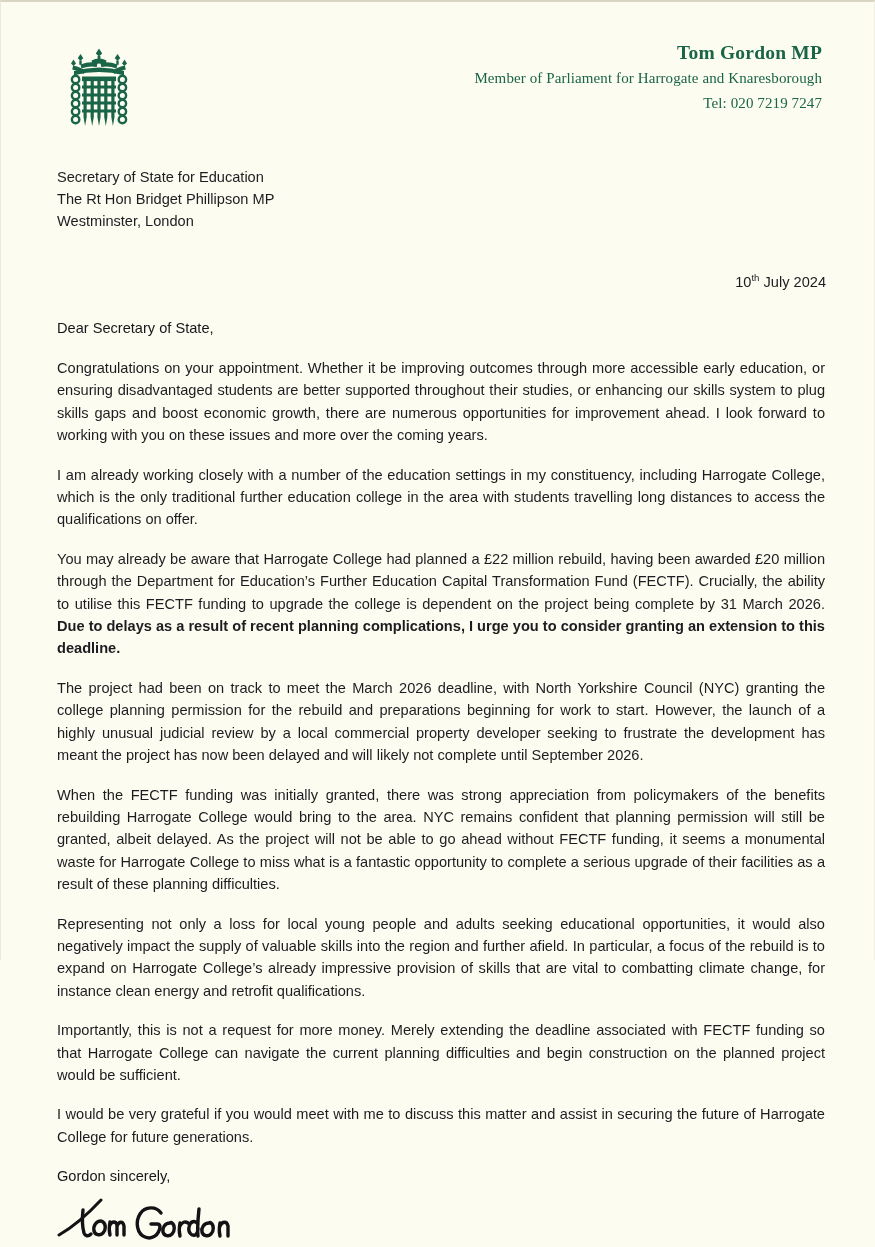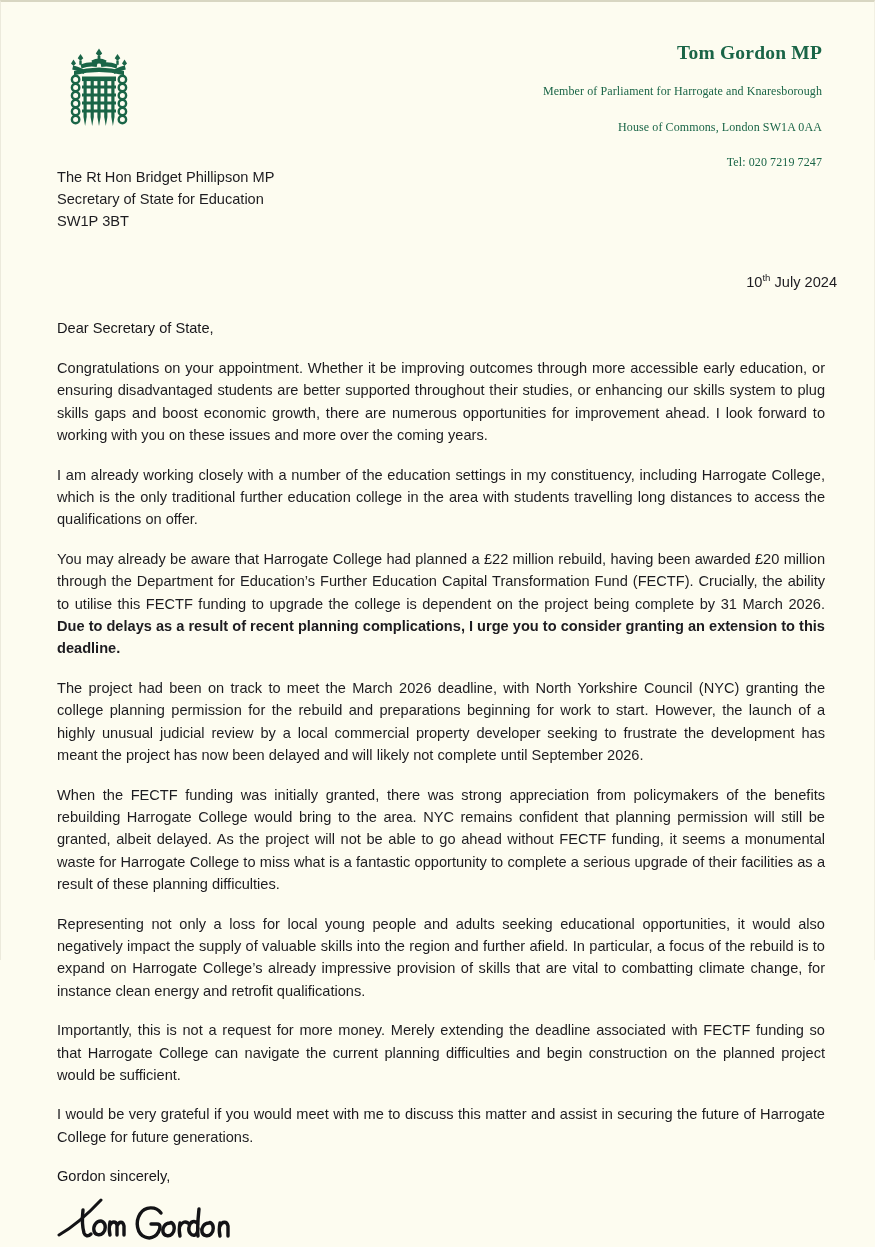--- a/index.html
+++ b/index.html
@@ -51,40 +51,39 @@
     font-family: "Liberation Serif", "DejaVu Serif", serif;
     color: #1a6547;
   }
   .lh-name {
     font-size: 19.5px;
     font-weight: bold;
     letter-spacing: 0.2px;
     line-height: 1.35;
   }
   .lh-line {
-    font-size: 12px;
+    font-size: 15px;
     line-height: 1.62;
     letter-spacing: 0.1px;
-    margin-top: 16px;
   }
 
   
   .recipient {
     position: absolute;
     left: 56px;
     top: 164px;
     font-size: 14.6px;
     line-height: 22.2px;
     color: #1d1c20;
   }
 
   
   .date-line {
     position: absolute;
-    right: 37px;
+    right: 48px;
     top: 272px;
     font-size: 14.6px;
     color: #1d1c20;
   }
   .date-line sup {
     font-size: 0.66em;
     vertical-align: super;
     line-height: 0;
   }
 
@@ -192,29 +191,28 @@
         <circle cx="61.4" cy="51.5" r="3.7" fill="none" stroke="#1a6547" stroke-width="2.4"></circle>
         <circle cx="61.4" cy="59.5" r="3.7" fill="none" stroke="#1a6547" stroke-width="2.4"></circle>
         <circle cx="61.4" cy="67.5" r="3.7" fill="none" stroke="#1a6547" stroke-width="2.4"></circle>
         <circle cx="61.4" cy="75.5" r="3.7" fill="none" stroke="#1a6547" stroke-width="2.4"></circle>
       </svg>
     </div>
 
     <div class="lh-text">
       <div class="lh-name">Tom Gordon MP</div>
       <div class="lh-line">Member of Parliament for Harrogate and Knaresborough</div>
-      <div class="lh-line">House of Commons, London SW1A 0AA</div>
       <div class="lh-line">Tel: 020 7219 7247</div>
     </div>
   </div>
 
   <div class="recipient">
+    <div>Secretary of State for Education</div>
     <div>The Rt Hon Bridget Phillipson MP</div>
-    <div>Secretary of State for Education</div>
-    <div>SW1P 3BT</div>
+    <div>Westminster, London</div>
   </div>
 
   <div class="date-line"><span>10</span><sup>th</sup><span> July 2024</span></div>
 
   <div class="body-block">
     <div class="salutation">Dear Secretary of State,</div>
 
     <div id="paragraphs">
         <p class="para"><span>Congratulations on your appointment. Whether it be improving outcomes through more accessible early education, or ensuring disadvantaged students are better supported throughout their studies, or enhancing our skills system to plug skills gaps and boost economic growth, there are numerous opportunities for improvement ahead. I look forward to working with you on these issues and more over the coming years.</span></p>
         <p class="para"><span>I am already working closely with a number of the education settings in my constituency, including Harrogate College, which is the only traditional further education college in the area with students travelling long distances to access the qualifications on offer.</span></p>

